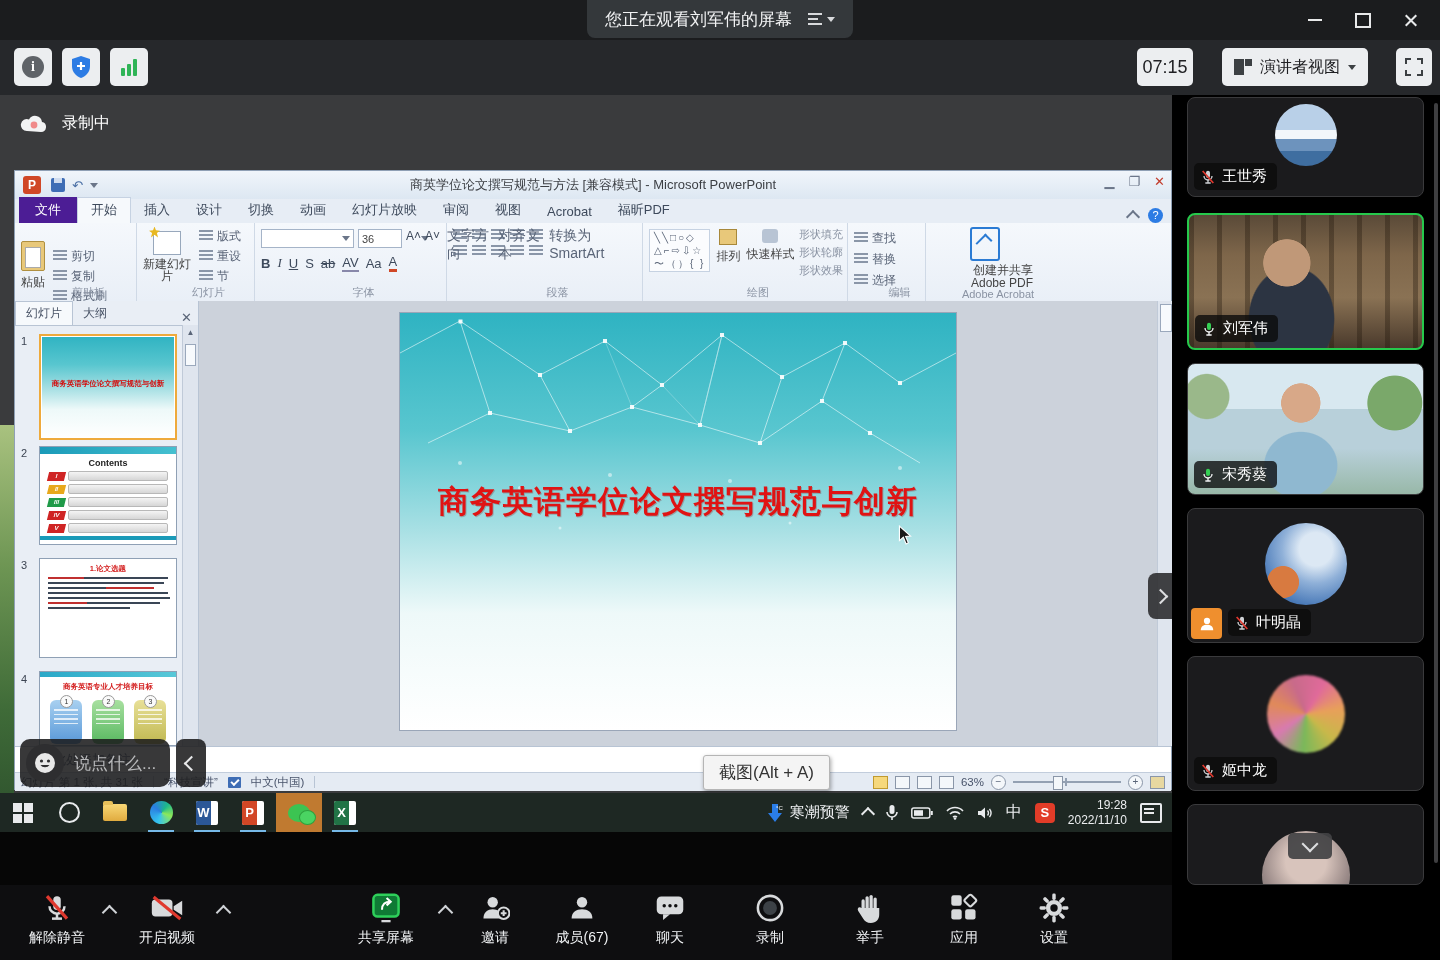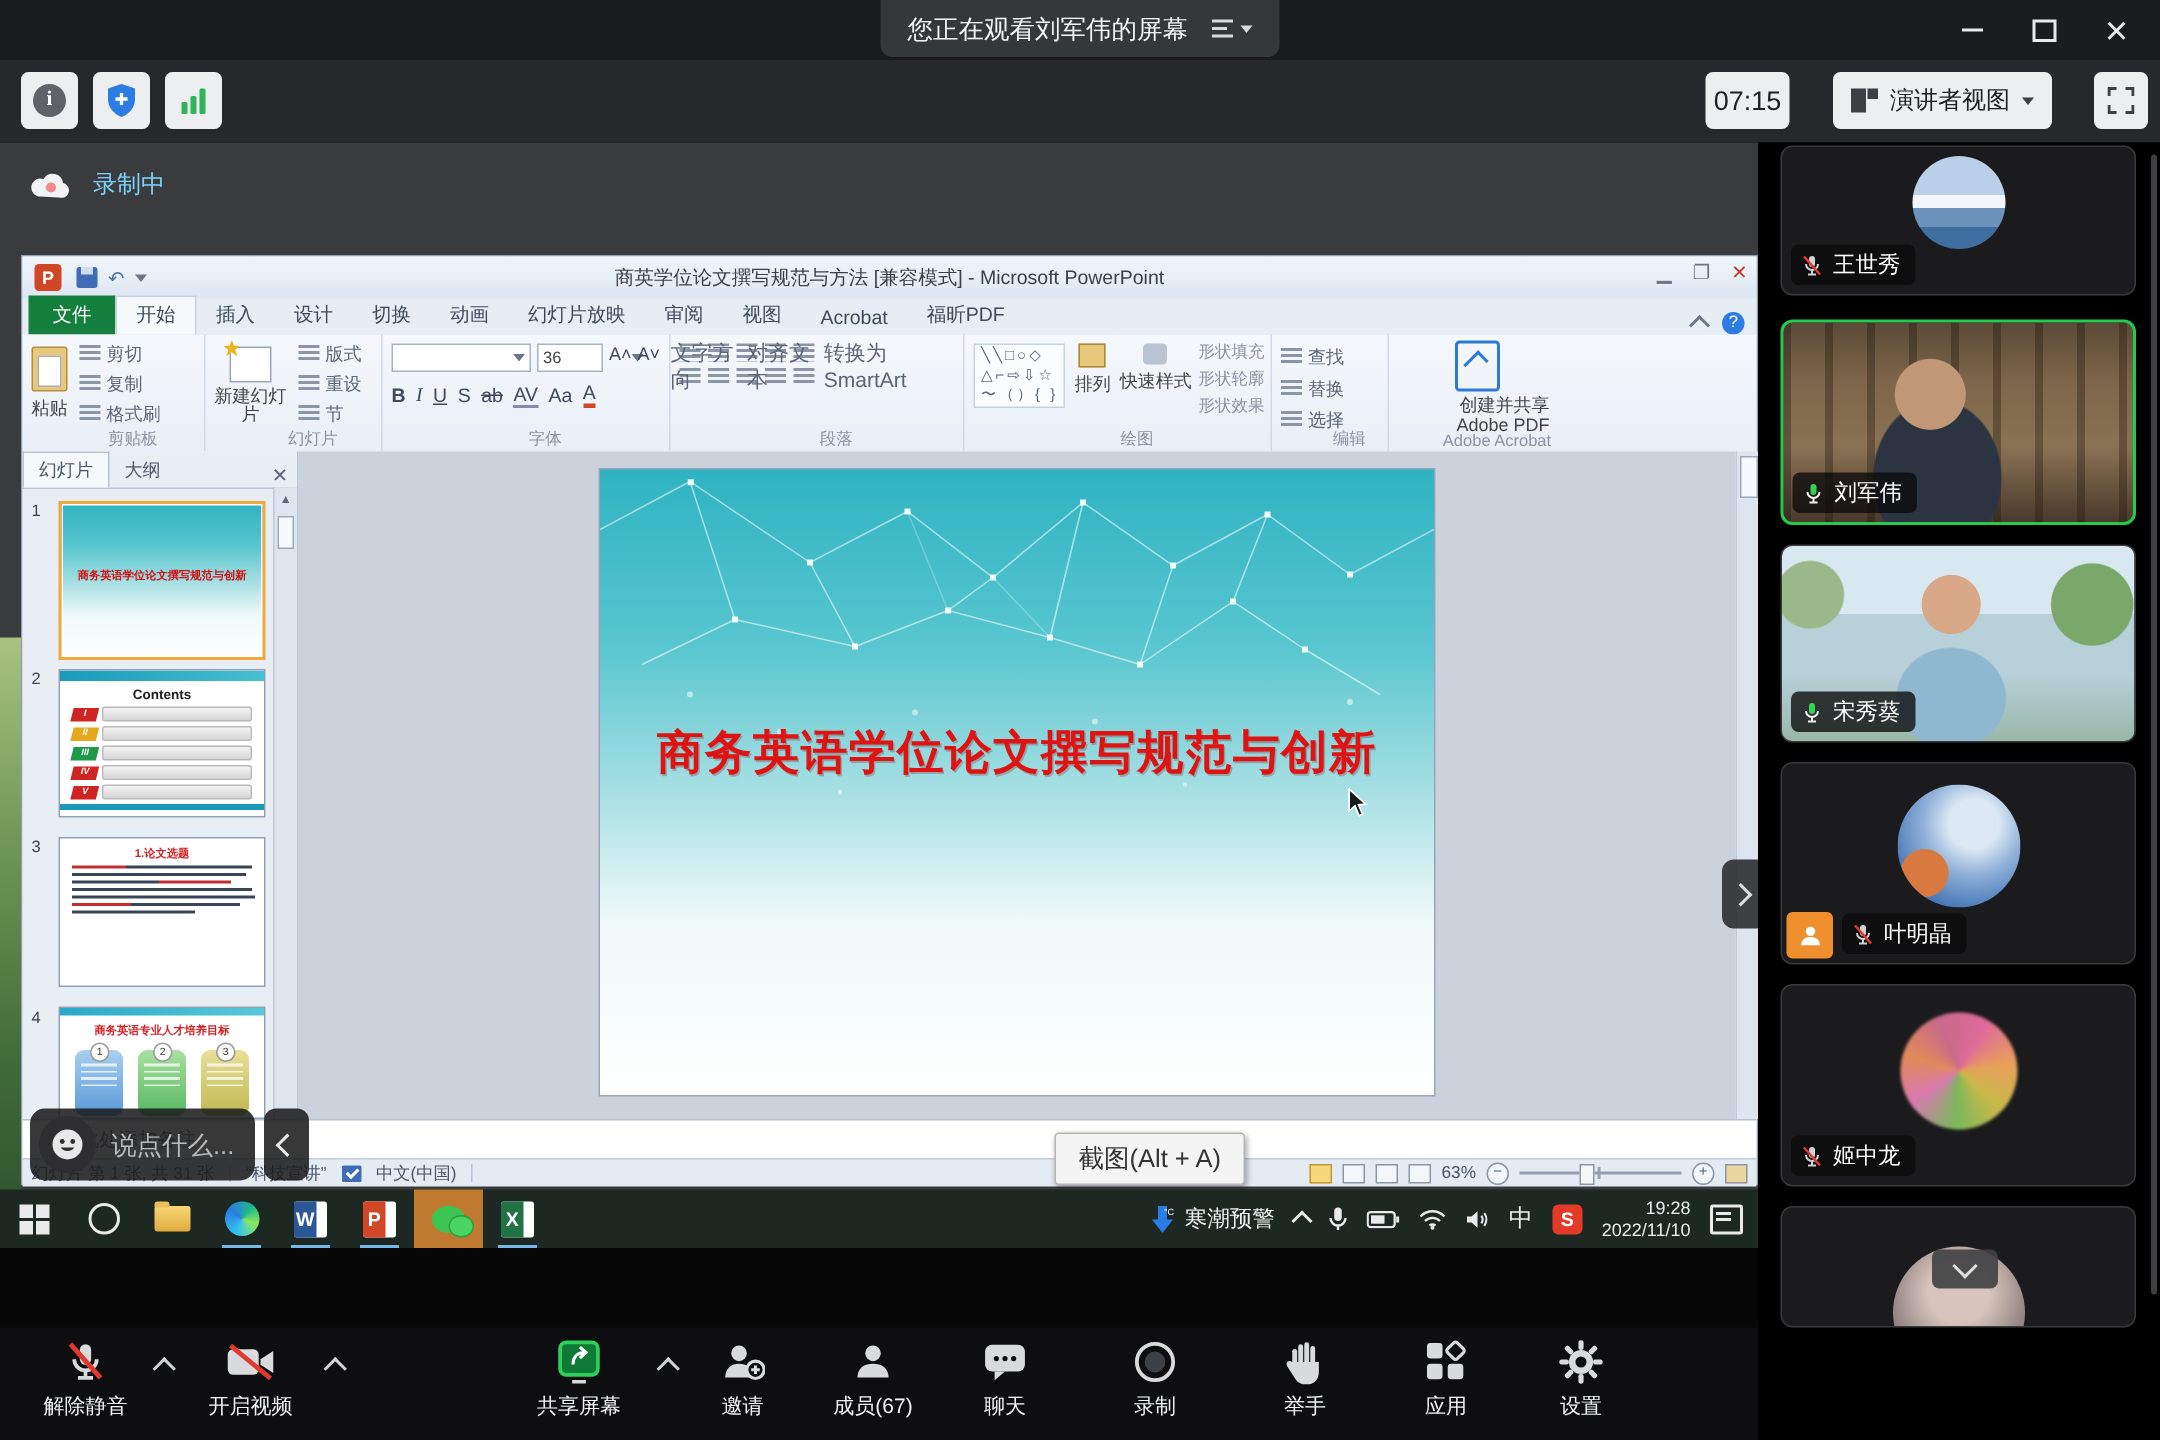--- a/index.html
+++ b/index.html
@@ -30,37 +30,37 @@
   .sigbars i{display:block;width:4px;background:#2fb457;border-radius:1px;}
   .timer-box{color:#202124;font-size:18px;}
   .viewmode{color:#202124;font-size:16px;padding:0 12px;}
   .layout-ic{position:relative;width:18px;height:16px;}
   .layout-ic::before{content:"";position:absolute;left:0;top:0;width:10px;height:16px;background:#3c4043;}
   .layout-ic::after{content:"";position:absolute;left:11px;top:0;width:7px;height:7px;background:#3c4043;}
   
   .share{left:0;top:95px;width:1172px;height:737px;background:#3a3b3d;}
   .wallpaper{left:0;top:330px;width:14px;height:407px;background:linear-gradient(180deg,#a9c27f,#6d9553 35%,#3f6b38 70%,#2c4f2c);}
   .recbar{left:20px;top:18px;display:flex;align-items:center;gap:14px;}
-  .rec-label{color:#7dd3fc;font-size:16px;}
+  .rec-label{color:#ffffff;font-size:16px;}
   
   .ppt{left:14px;top:75px;width:1158px;height:620px;background:#eef2f8;border:1px solid #8fa0b5;box-sizing:border-box;}
   .ppt-title{left:0;top:0;width:100%;height:28px;background:linear-gradient(#f0f5fb,#dde7f2);display:flex;align-items:center;}
   .ppt-title .title-txt{position:absolute;left:0;right:0;text-align:center;color:#3c3f44;font-size:13px;}
   .pptlogo{width:18px;height:18px;background:#d04726;border-radius:3px;color:#fff;font-size:12px;font-weight:bold;
     display:flex;align-items:center;justify-content:center;margin-left:8px;}
   .qat{display:flex;align-items:center;gap:7px;margin-left:10px;z-index:2;}
   .save-ic{width:14px;height:14px;background:#3e6db5;border-radius:2px;position:relative;}
   .save-ic::after{content:"";position:absolute;left:3px;top:0;width:8px;height:5px;background:#cfdcef;}
   .undo-ic{color:#4a6fa5;font-size:13px;line-height:13px;}
   .ppt-ctrl{position:absolute;right:6px;top:4px;display:flex;gap:14px;align-items:center;z-index:2;}
   .ppt-ctrl .g{color:#6b7689;font-size:13px;line-height:13px;}
   .ppt-ctrl .x{color:#c23b2a;font-weight:bold;}
   .tabrow{left:0;top:28px;width:100%;height:24px;background:#e7edf5;border-bottom:1px solid #c6d2e2;display:flex;align-items:flex-end;}
   .rtab{font-size:13px;color:#3e4a5c;padding:3px 13px 4px;}
-  .rtab.file{background:#15803d;color:#fff;margin-left:4px;padding:4px 16px;}
+  .rtab.file{background:#4c1d95;color:#fff;margin-left:4px;padding:4px 16px;}
   .rtab.active{background:#f6f9fc;border:1px solid #c6d2e2;border-bottom:none;color:#2c3razz648;}
   .ribbon{left:0;top:52px;width:100%;height:78px;background:linear-gradient(#f5f8fc,#e9eff7);display:flex;}
   .rgroup{position:relative;border-right:1px solid #cfd9e6;height:100%;box-sizing:border-box;padding:4px 6px 14px;}
   .rgroup .glabel{position:absolute;bottom:1px;left:0;right:0;text-align:center;font-size:11px;color:#8a93a3;padding-left:26px;}
   .bigbtn{display:flex;flex-direction:column;align-items:center;justify-content:center;font-size:12px;color:#444;gap:3px;}
   .smallrow{display:flex;align-items:center;gap:4px;font-size:12px;color:#5a6578;height:18px;}
   .mini-ic{width:14px;height:12px;background:repeating-linear-gradient(#8a96a8 0 2px,transparent 2px 4px);}
   .combo{background:#fff;border:1px solid #a5b4c8;height:17px;font-size:11px;color:#444;display:flex;align-items:center;justify-content:space-between;padding:0 3px;}
   .fontbtns{display:flex;gap:7px;align-items:center;font-size:13px;color:#3e4a5c;margin-top:6px;}
   .shapegrid{font-size:10px;color:#5a6578;line-height:13px;letter-spacing:2px;border:1px solid #c6d2e2;background:#fbfcfe;padding:1px 4px;}
@@ -276,21 +276,21 @@
         </span>
       </div>
 
       <div class="abs ribbon">
         <div class="rgroup" style="width:122px;">
           <div style="display:flex;gap:8px;">
             <div class="bigbtn">
               <span class="clipb-ic"></span>
               <span>粘贴</span>
             </div>
-            <div style="display:flex;flex-direction:column;gap:2px;">
+            <div style="display:flex;flex-direction:column;gap:2px;margin-top:20px;">
               <div class="smallrow">
                   <span class="mini-ic"></span>
                   <span>剪切</span>
                 </div>
               <div class="smallrow">
                   <span class="mini-ic"></span>
                   <span>复制</span>
                 </div>
               <div class="smallrow">
                   <span class="mini-ic"></span>

